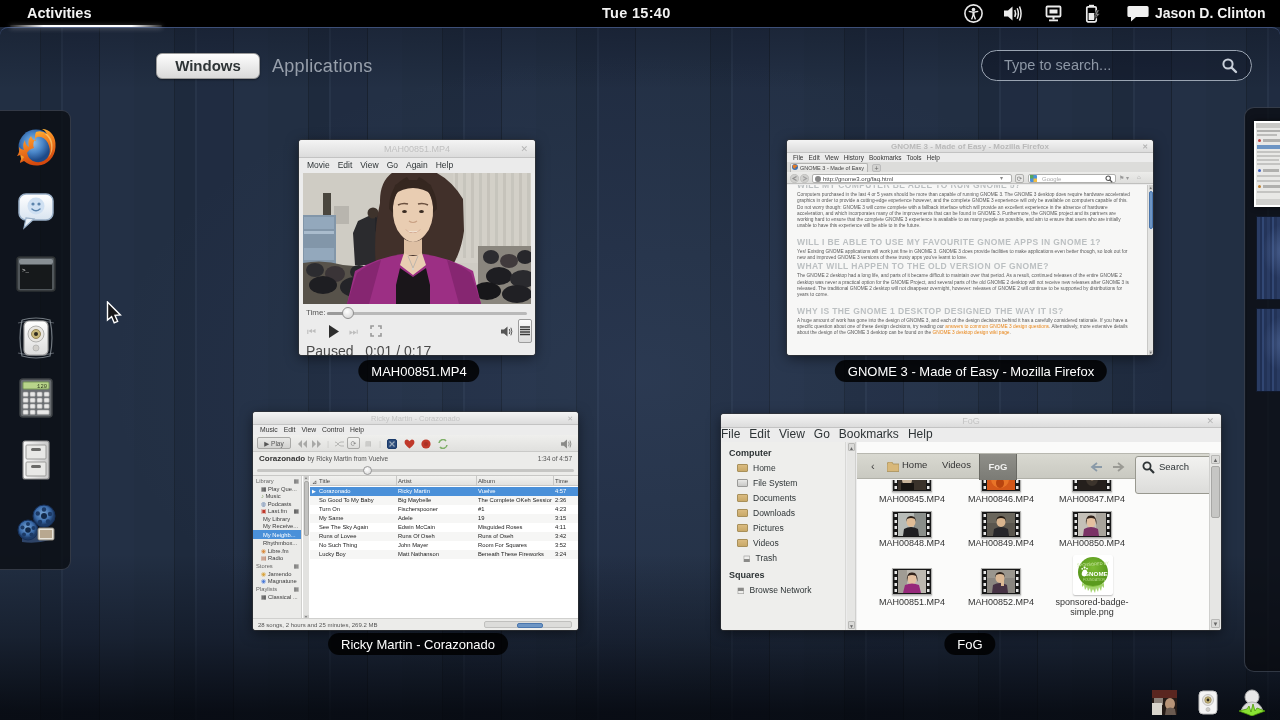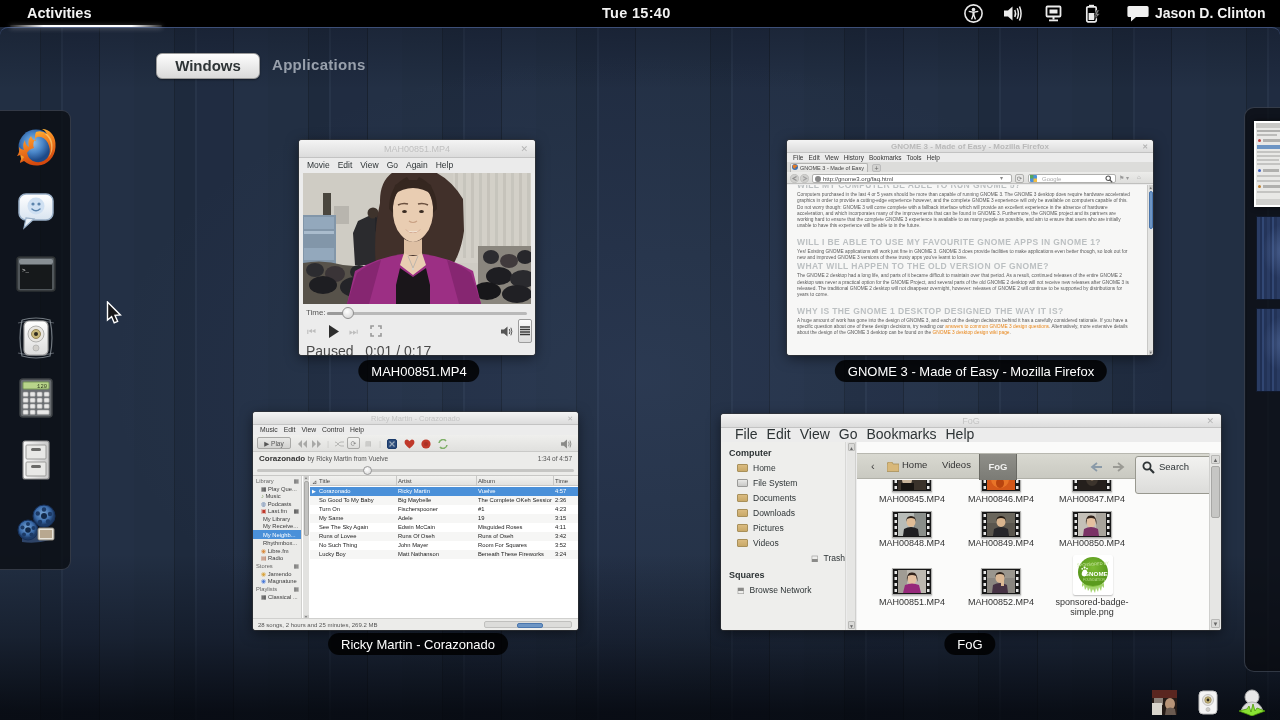--- a/index.html
+++ b/index.html
@@ -29,21 +29,21 @@
 #topbar { position:absolute; top:0; left:0; width:1280px; height:27px; background:#000; color:#fff; }
 .tb { position:absolute; top:0; height:27px; line-height:26px; font-weight:bold; font-size:14.5px; color:#f2f2f2; }
 #activities { left:27px; }
 #act-hl { position:absolute; left:10px; top:24.5px; width:152px; height:2.5px;
   background:linear-gradient(90deg, rgba(255,255,255,0.12), #ffffff 22%, #ffffff 80%, rgba(255,255,255,0.15));
   border-radius:2px; box-shadow:0 1px 5px rgba(255,255,255,0.45); }
 #clock { left:602px; letter-spacing:0.3px; }
 #uname { left:1155px; font-size:14px; }
 
 #tab-win { position:absolute; left:156px; top:53px; width:104px; height:26px; background:linear-gradient(#fdfdfd,#d9d9d9); border:1px solid #9a9a9a; border-radius:6px; color:#2e3436; font-size:15px; font-weight:bold; text-align:center; line-height:24px; box-shadow:0 1px 2px rgba(0,0,0,0.4);}
-#tab-app { position:absolute; left:272px; top:56px; font-size:15px; font-weight:bold; color:#98a0ac; letter-spacing:0.3px; }
+#tab-app { position:absolute; left:272px; top:56px; font-size:18px; font-weight:normal; color:#98a0ac; letter-spacing:0.3px; }
 
 #search { position:absolute; left:981px; top:50px; width:271px; height:31px; border:1px solid #9aa4b2; border-radius:16px; background:rgba(6,12,24,0.28); color:#8d97a5; font-size:14.5px; line-height:29px; padding-left:22px; }
 #search svg { position:absolute; right:13px; top:6px; }
 
 #dash { position:absolute; left:0; top:110px; width:71px; height:460px; background:rgba(10,12,16,0.75); border:1px solid rgba(120,130,150,0.35); border-left:none; border-radius:0 9px 9px 0; }
 .dicon { position:absolute; left:12px; width:48px; height:48px; }
 
 .win { position:absolute; background:#ececec; border-radius:3px; box-shadow:0 0 0 1px rgba(55,55,55,0.55), 0 3px 13px rgba(0,0,0,0.5); overflow:hidden; }
 .tbar { position:relative; width:100%; background:linear-gradient(#f4f4f4,#dcdcdc); border-bottom:1px solid #c3c3c3; color:#c0c0c0; text-align:center; }
 .tbar .x { position:absolute; color:#b5b5b5; }
@@ -95,20 +95,26 @@
     <rect x="1.8" y="2.8" width="9.4" height="15" rx="1.2" fill="none" stroke="#ececec" stroke-width="1.7"></rect>
     <rect x="3.6" y="9" width="5.8" height="7" fill="#ececec"></rect>
     <path d="M12 6 L9.5 11 L11.5 11 L9.5 16 L15 9.5 L12.5 9.5 L14.5 6 Z" fill="#8a8a8a" stroke="#0a0a0a" stroke-width="0.7"></path>
   </svg>
   <svg style="position:absolute;left:1127px;top:5px;" width="22" height="18" viewBox="0 0 22 18">
     <path d="M2 1 L20 1 Q21.6 1 21.6 2.6 L21.6 10.4 Q21.6 12 20 12 L9 12 L4 16.5 L4 12 L2 12 Q0.4 12 0.4 10.4 L0.4 2.6 Q0.4 1 2 1 Z" fill="#f0f0f0"></path>
   </svg>
 </div>
 <div id="tab-win">Windows</div>
 <div id="tab-app">Applications</div>
+<div id="search">Type to search...
+<svg width="17" height="17" viewBox="0 0 17 17">
+        <circle cx="7" cy="7" r="4.6" fill="none" stroke="#c8cfd8" stroke-width="2"></circle>
+        <line x1="10.5" y1="10.5" x2="15" y2="15" stroke="#c8cfd8" stroke-width="2.4" stroke-linecap="round"></line>
+      </svg>
+</div>
 <div id="dash"></div>
 
 <svg class="dicon" style="top:121px;" width="48" height="48" viewBox="0 0 48 48">
   <defs>
     <radialGradient id="ffg" cx="42%" cy="38%">
           <stop offset="0%" stop-color="#8ec0ea"></stop>
           <stop offset="55%" stop-color="#4a86c8"></stop>
           <stop offset="100%" stop-color="#1e4a88"></stop>
         </radialGradient>
     <linearGradient id="fox" x1="0" y1="0" x2="0.3" y2="1">
@@ -551,30 +557,30 @@
     <span style="position:absolute;left:5px;top:2.5px;font-size:6px;color:#555;">28 songs, 2 hours and 25 minutes, 269.2 MB</span>
     <div style="position:absolute;right:6px;top:2px;width:88px;height:7px;background:#dcdcda;border:1px solid #c0c0be;border-radius:2px;">
       <div style="position:absolute;left:32px;top:0.5px;width:26px;height:5px;background:#6d95c4;border:1px solid #4a76ad;border-radius:2px;"></div>
     </div>
   </div>
 </div>
 <div class="wlabel" style="left:418px;top:633px;">Ricky Martin - Corazonado</div>
 
 <div class="win" id="naut" style="left:721px;top:414px;width:500px;height:216px;">
   <div class="tbar" style="height:14px;font-size:9px;line-height:14px;color:#c4c4c4;">FoG<span class="x" style="right:7px;top:0;font-size:9px;">✕</span></div>
-  <div style="position:relative;height:13px;background:#ececec;font-size:14px;color:#2e3436;padding-left:14px;line-height:13px;"><span style="margin-right:9px;">File</span><span style="margin-right:9px;">Edit</span><span style="margin-right:9px;">View</span><span style="margin-right:9px;">Go</span><span style="margin-right:9px;">Bookmarks</span><span style="margin-right:9px;">Help</span></div>
+  <div style="position:relative;height:13px;background:#ececec;font-size:12px;color:#2e3436;line-height:13px;"><span style="margin-right:9px;">File</span><span style="margin-right:9px;">Edit</span><span style="margin-right:9px;">View</span><span style="margin-right:9px;">Go</span><span style="margin-right:9px;">Bookmarks</span><span style="margin-right:9px;">Help</span></div>
   <div style="position:absolute;left:0;top:28px;width:125px;height:188px;background:#eeeeec;border-right:1px solid #d8d8d6;font-size:8.5px;color:#2e3436;">
     <div style="padding:6px 0 0 8px;font-weight:bold;font-size:9px;">Computer</div>
     <div style="padding:5px 0 0 16px;"><span class="fold"></span>Home</div>
     <div style="padding:5px 0 0 16px;"><span class="drv"></span>File System</div>
     <div style="padding:5px 0 0 16px;"><span class="fold"></span>Documents</div>
     <div style="padding:5px 0 0 16px;"><span class="fold"></span>Downloads</div>
     <div style="padding:5px 0 0 16px;"><span class="fold"></span>Pictures</div>
     <div style="padding:5px 0 0 16px;"><span class="fold"></span>Videos</div>
-    <div style="padding:5px 0 0 16px;text-align:right;"><span class="trsh">⬓</span>Trash</div>
+    <div style="padding:5px 0 0 22px;"><span class="trsh">⬓</span>Trash</div>
     <div style="padding:7px 0 0 8px;font-weight:bold;font-size:9px;">Squares</div>
     <div style="padding:5px 0 0 16px;"><span class="net">⬒</span>Browse Network</div>
   </div>
   <div style="position:absolute;left:126px;top:28px;width:9px;height:188px;background:#e6e6e4;border-right:1px solid #d0d0ce;">
     <div style="position:absolute;left:1px;top:1px;width:7px;height:8px;background:#dadad8;border:1px solid #b8b8b6;border-radius:1px;font-size:5px;text-align:center;color:#666;line-height:8px;">▲</div>
     <div style="position:absolute;left:1px;bottom:1px;width:7px;height:8px;background:#dadad8;border:1px solid #b8b8b6;border-radius:1px;font-size:5px;text-align:center;color:#666;line-height:8px;">▼</div>
   </div>
   <div style="position:absolute;left:136px;top:28px;width:364px;height:188px;background:#fbfbfa;">
     <div style="position:absolute;left:0;top:11px;width:364px;height:26px;background:linear-gradient(#d9d9d1,#c9c9c1);border-top:1px solid #b8b8b0;border-bottom:1px solid #b0b0a8;">
       <span style="position:absolute;left:14px;top:6px;font-size:11px;color:#444;">‹</span>

